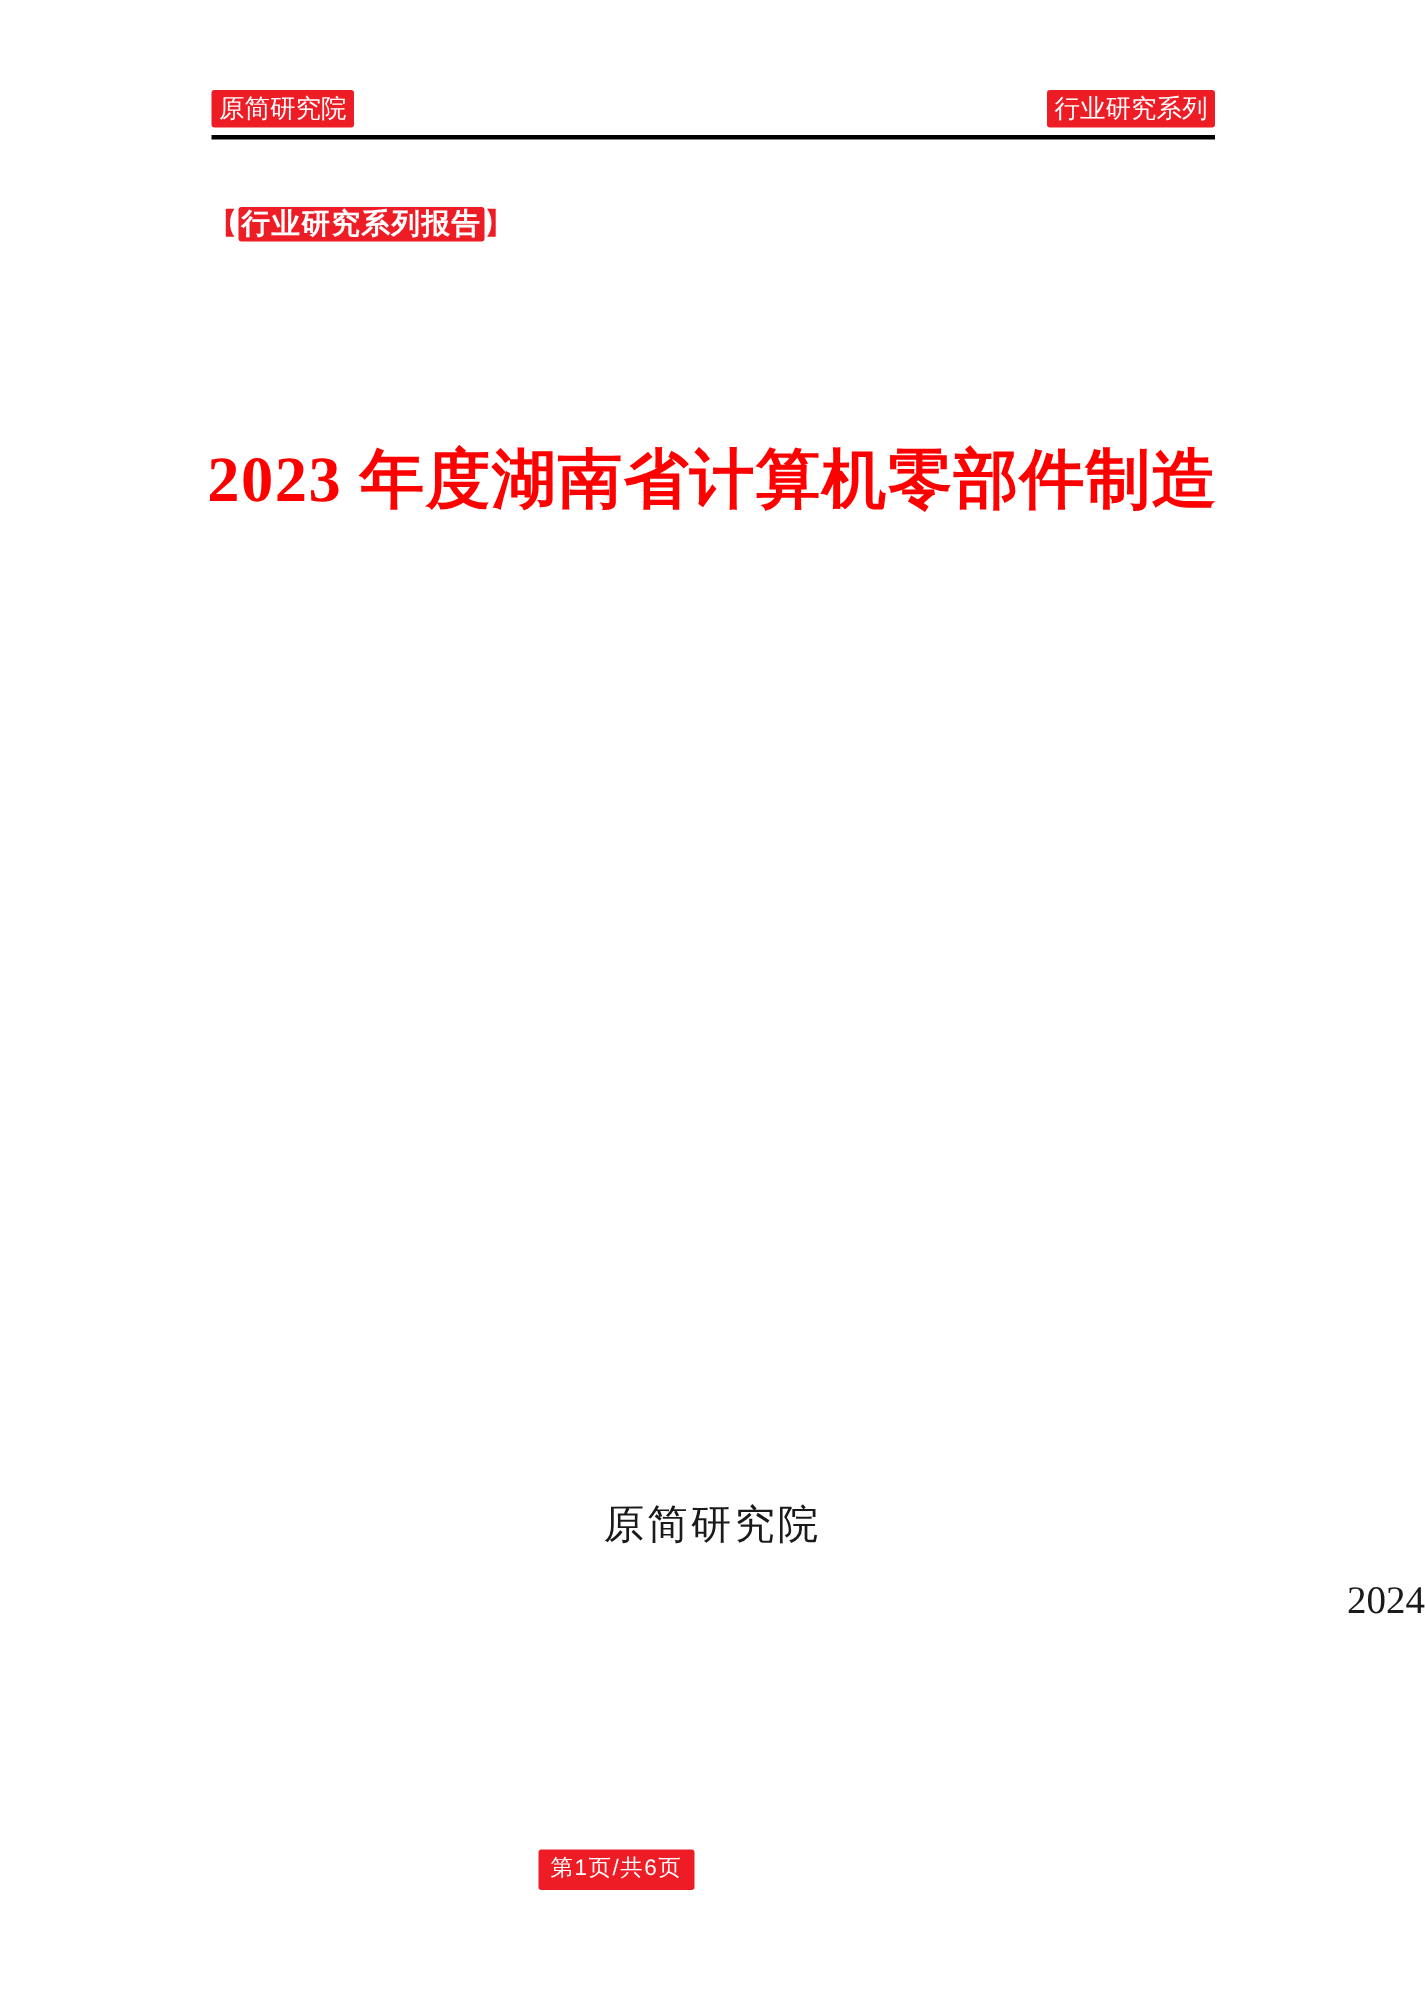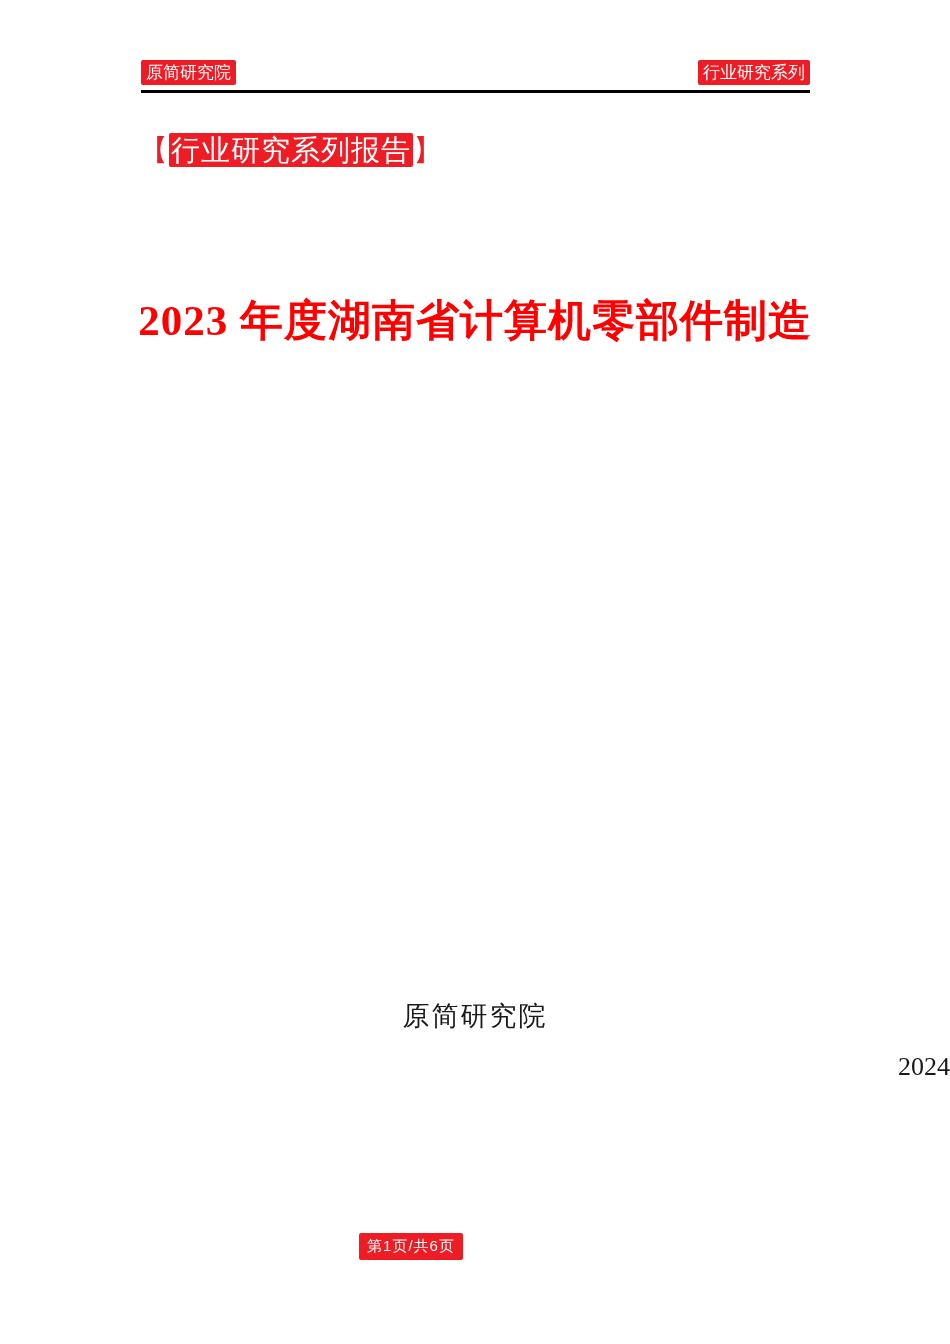--- a/index.html
+++ b/index.html
@@ -37,25 +37,26 @@
     line-height: 1.25;
     padding: 2px 5px;
     border-radius: 2px;
   }
 
   
   .series-heading {
     position: absolute;
     left: 139px;
     top: 133px;
-    font-size: 29px;
+    font-size: 19px;
     line-height: 34px;
     color: #ee1c25;
     letter-spacing: 1px;
     white-space: nowrap;
+    font-weight: bold;
   }
   .series-heading .inner-badge {
     background: #ee1c25;
     color: #ffffff;
     padding: 1px 2px;
     border-radius: 2px;
   }
 
   
   .report-title {

